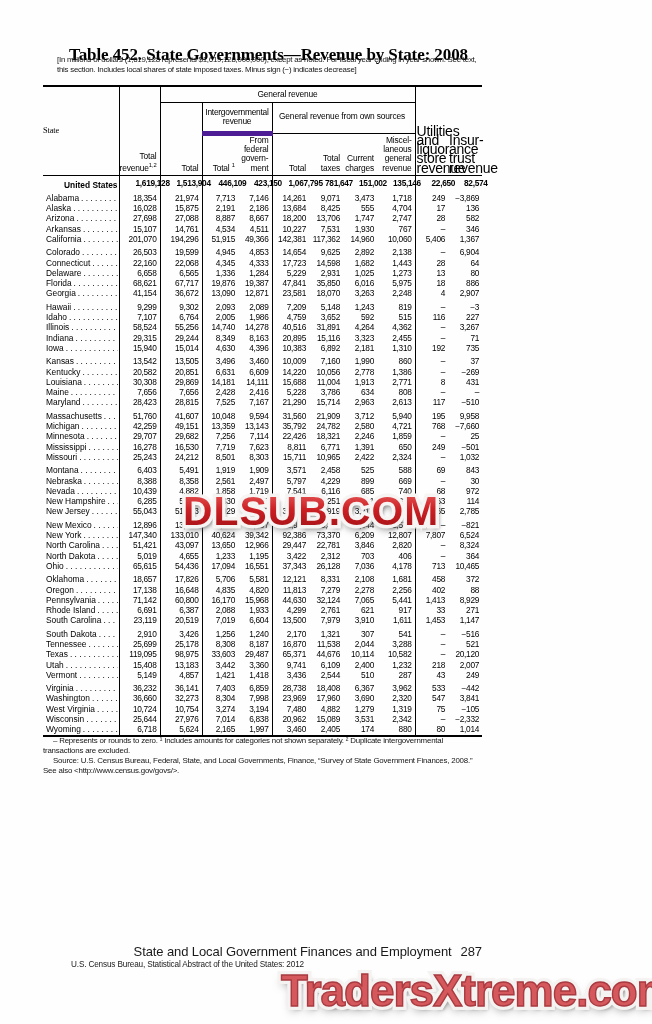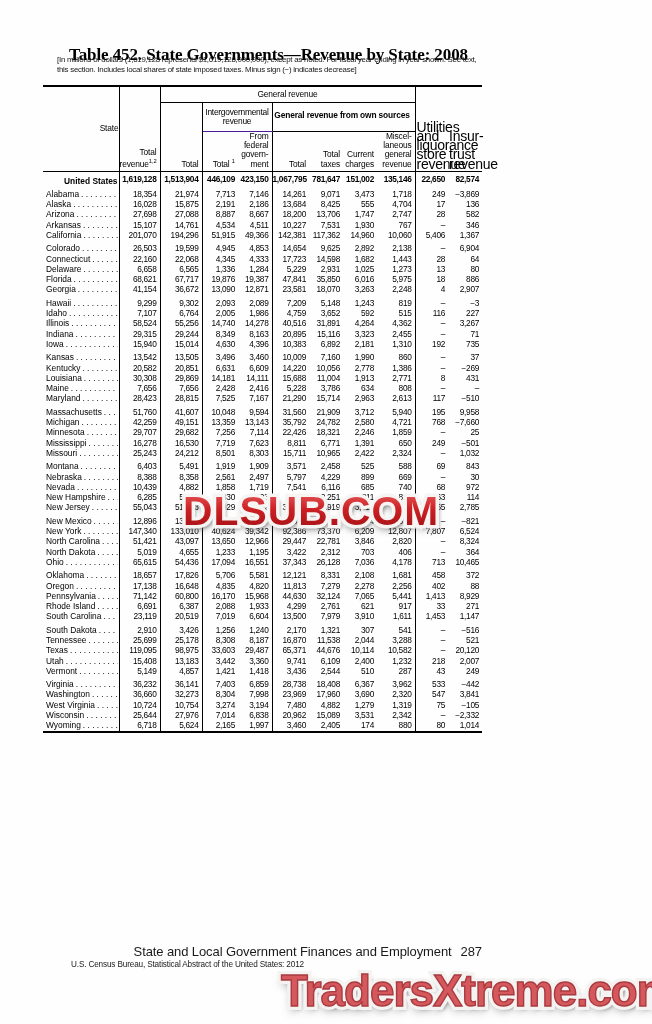--- a/index.html
+++ b/index.html
@@ -31,35 +31,35 @@
         letter-spacing:-.25px;color:#151515;white-space:pre;}
 
   
   .twrap{position:absolute;left:43px;top:85px;}
   table{border-collapse:collapse;table-layout:fixed;width:439px;
         border-top:2px solid #000;border-bottom:2px solid #000;color:#000;}
   thead{border-bottom:1.5px solid #000;}
   th{font-weight:normal;vertical-align:bottom;text-align:right;
      padding:0 3px 2px 0;font-size:8.4px;line-height:9.2px;white-space:pre-line;letter-spacing:-.15px;}
   .br{border-right:1px solid #000;}
-  .th-state{vertical-align:middle;text-align:right;padding:0;}
+  .th-state{vertical-align:middle;text-align:left;padding:0;font-family:Liberation Serif, serif;}
   .th-grp{text-align:center;vertical-align:middle;height:13px;padding:1px 1px;border-bottom:1px solid #000;}
   .th-intergov{text-align:center;vertical-align:middle;height:26px;padding:1px 2px;
-               border-bottom:1px solid #4c1d95;letter-spacing:-.25px;}
-  .th-own{text-align:center;vertical-align:middle;border-bottom:1px solid #000;letter-spacing:-.15px;font-weight:bold;}
+               border-bottom:5px solid #4c1d95;letter-spacing:-.25px;}
+  .th-own{text-align:center;vertical-align:middle;border-bottom:1px solid #000;letter-spacing:-.15px;}
   .th-cu{text-align:left;padding:0 1px 2px 1px;font-size:14px;letter-spacing:-.25px;}
   sup{font-size:5.8px;letter-spacing:0;}
 
   td{font-size:8.3px;height:10.3px;line-height:10.3px;vertical-align:bottom;}
   td.num{text-align:right;padding:0 3px 0 0;letter-spacing:-.3px;}
   td.st{padding:0 1px 0 3px;font-size:8.4px;}
   .stw{display:flex;overflow:hidden;height:10.3px;line-height:10.3px;}
   .nm{white-space:nowrap;}
   .ld{flex:1;white-space:nowrap;overflow:hidden;margin-left:2px;color:#000;}
-  tr.us td{font-weight:bold;height:14px;line-height:13px;}
+  tr.us td{font-weight:bold;height:14px;line-height:13px;padding-left:16px;}
   tr.us td.st{padding-left:21px;}
   tr.sp td{height:3px;line-height:3px;font-size:1px;padding:0;}
 
   
   .fnotes{position:absolute;left:43px;top:736px;width:470px;font-size:7.9px;line-height:10px;
           letter-spacing:-.2px;color:#151515;}
   .fnotes p{margin:0;white-space:pre;text-indent:10px;}
   .footer-right{position:absolute;right:170px;top:944px;font-size:13px;color:#1a1a1a;
                 letter-spacing:-.1px;white-space:nowrap;}
   .footer-right .pgnum{margin-left:9px;}
@@ -1176,20 +1176,24 @@
             <td class="num">174</td>
             <td class="num br">880</td>
             <td class="num">80</td>
             <td class="num">1,014</td>
           </tr>
         </tbody>
     </table>
   </div>
 
   <div class="fnotes">
+    <p>– Represents or rounds to zero. ¹ Includes amounts for categories not shown separately. ² Duplicate intergovernmental
+transactions are excluded.</p>
+    <p>Source: U.S. Census Bureau, Federal, State, and Local Governments, Finance, “Survey of State Government Finances, 2008.”
+See also &lt;http://www.census.gov/govs/&gt;.</p>
   </div>
 
   <div class="wm-layered wm-mid">
     <span class="wm-stroke">DLSUB.COM</span>
     <span class="wm-fill">DLSUB.COM</span>
   </div>
 
   <div class="footer-right">
     <span>State and Local Government Finances and Employment</span><span class="pgnum">287</span>
   </div>

